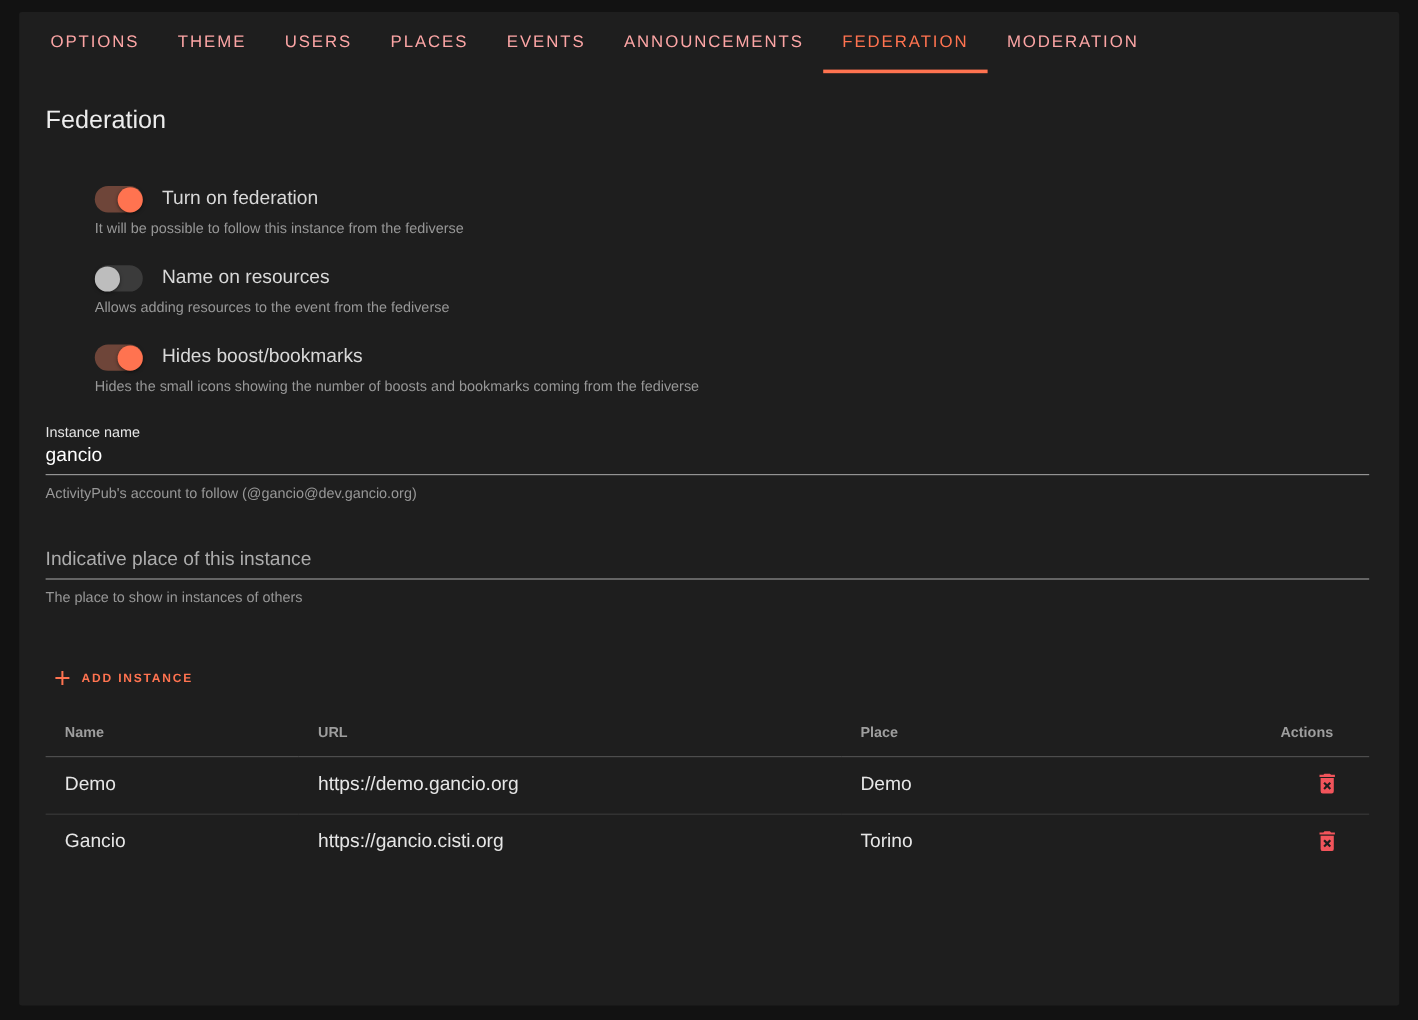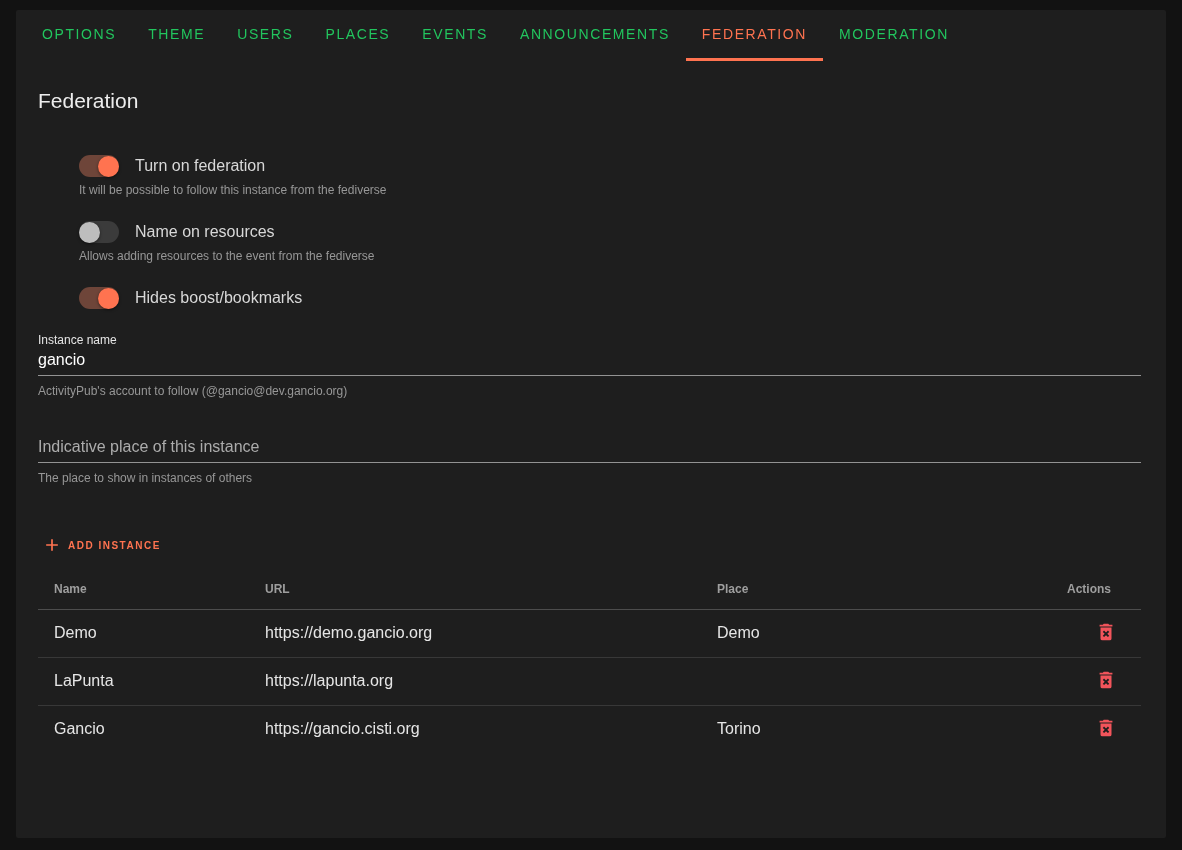--- a/index.html
+++ b/index.html
@@ -15,21 +15,21 @@
     min-height:828px;
     background:#1e1e1e;
     border-radius:2px;
   }
   
   .tabbar { display:flex; height:48px; padding-left:10px; align-items:stretch; }
   .tab {
     display:flex; align-items:center;
     padding:0 16px;
     font-size:14px; letter-spacing:1.6px;
-    color:#22c55e; cursor:pointer;
+    color:#fca5a5; cursor:pointer;
     border-bottom:3px solid transparent;
     white-space:nowrap; margin-bottom:-3px;
     text-transform:uppercase;
   }
   .tab.active { color:var(--accent); border-bottom-color:var(--accent); }
   
   .content { padding:0 25px 28px 22px; }
   .page-title { font-size:21px; font-weight:400; color:#ededed; padding:31px 0 0 0; }
   .settings { margin-top:42px; }
   .setting { margin-bottom:24px;margin-left:41px; }
@@ -139,20 +139,21 @@
       </div>
 
       <div class="setting">
         <div class="switch-row">
           <div class="switch on" role="switch" aria-checked="true">
             <div class="track"></div>
             <div class="thumb"></div>
           </div>
           <span class="switch-label">Hides boost/bookmarks</span>
         </div>
+        <div class="hint">Hides the small icons showing the number of boosts and bookmarks coming from the fediverse</div>
       </div>
 
       <div class="field">
         <div class="field-label">Instance name</div>
         <input type="text" value="gancio" style="">
         <div class="hint">ActivityPub's account to follow (@gancio@dev.gancio.org)</div>
       </div>
 
 
       <div class="field spaced">
@@ -189,32 +190,20 @@
             <td>Demo</td>
             <td class="actions">
               <button class="delete-btn">
                 <svg width="22" height="22" viewBox="0 0 24 24">
                   <path fill="#F2545B" d="M6,19A2,2 0 0,0 8,21H16A2,2 0 0,0 18,19V7H6V19M8.46,11.88L9.87,10.47L12,12.59L14.12,10.47L15.53,11.88L13.41,14L15.53,16.12L14.12,17.53L12,15.41L9.88,17.53L8.47,16.12L10.59,14L8.46,11.88M15.5,4L14.5,3H9.5L8.5,4H5V6H19V4H15.5Z"></path>
                 </svg>
               </button>
             </td>
           </tr>
           <tr>
-            <td>LaPunta</td>
-            <td>https://lapunta.org</td>
-            <td></td>
-            <td class="actions">
-              <button class="delete-btn">
-                <svg width="22" height="22" viewBox="0 0 24 24">
-                  <path fill="#F2545B" d="M6,19A2,2 0 0,0 8,21H16A2,2 0 0,0 18,19V7H6V19M8.46,11.88L9.87,10.47L12,12.59L14.12,10.47L15.53,11.88L13.41,14L15.53,16.12L14.12,17.53L12,15.41L9.88,17.53L8.47,16.12L10.59,14L8.46,11.88M15.5,4L14.5,3H9.5L8.5,4H5V6H19V4H15.5Z"></path>
-                </svg>
-              </button>
-            </td>
-          </tr>
-          <tr>
             <td>Gancio</td>
             <td>https://gancio.cisti.org</td>
             <td>Torino</td>
             <td class="actions">
               <button class="delete-btn">
                 <svg width="22" height="22" viewBox="0 0 24 24">
                   <path fill="#F2545B" d="M6,19A2,2 0 0,0 8,21H16A2,2 0 0,0 18,19V7H6V19M8.46,11.88L9.87,10.47L12,12.59L14.12,10.47L15.53,11.88L13.41,14L15.53,16.12L14.12,17.53L12,15.41L9.88,17.53L8.47,16.12L10.59,14L8.46,11.88M15.5,4L14.5,3H9.5L8.5,4H5V6H19V4H15.5Z"></path>
                 </svg>
               </button>
             </td>

